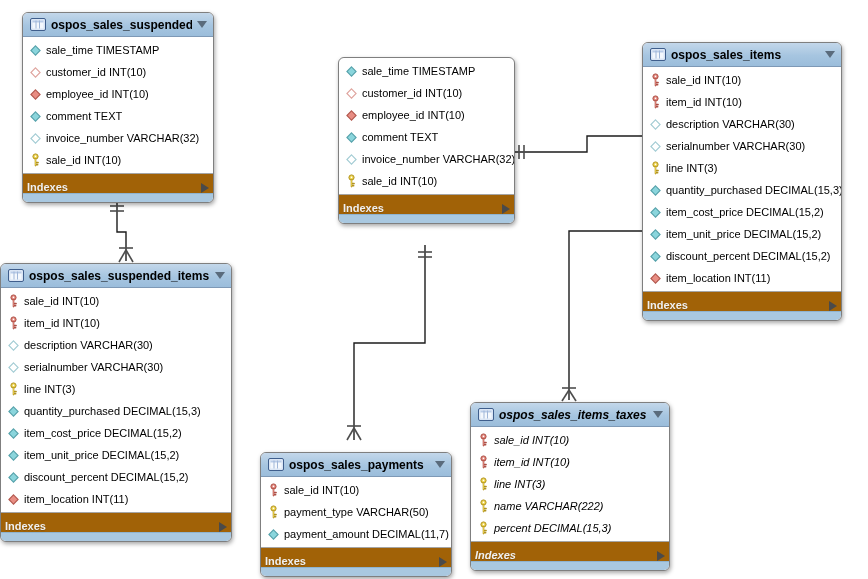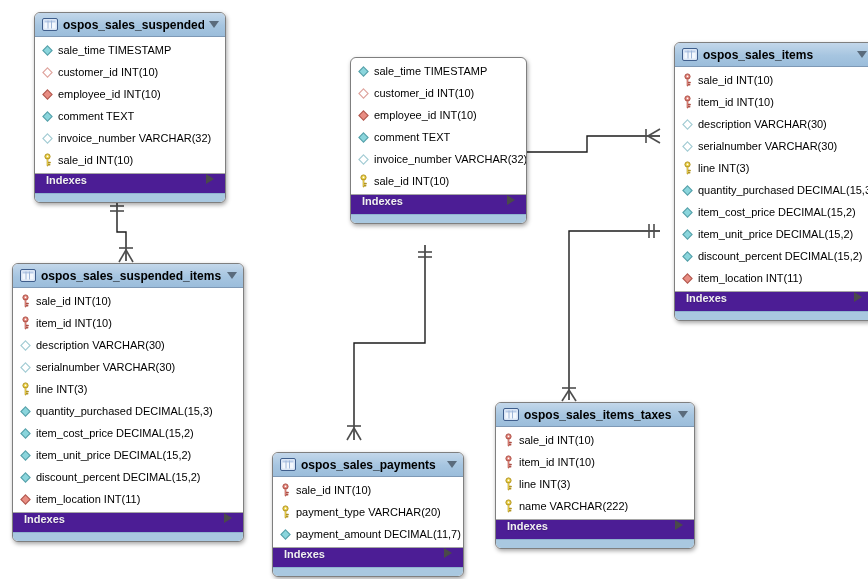--- a/index.html
+++ b/index.html
@@ -18,21 +18,20 @@
     z-index: 1;
   }
   .tbl {
     position: absolute;
     z-index: 2;
     background: #ffffff;
     border: 1px solid #7f7f7f;
     border-radius: 6px;
     box-shadow: 1px 2px 4px rgba(0,0,0,0.35);
     overflow: hidden;
-    margin-left: 12px;
   }
   .tbl-header {
     height: 23px;
     display: flex;
     align-items: center;
     gap: 5px;
     padding: 0 6px 0 7px;
     background: linear-gradient(#c3d7ea, #a6c5e0 55%, #9bbddb);
     border-bottom: 1px solid #7e99b6;
   }
@@ -59,23 +58,23 @@
     gap: 5px;
     padding: 0 6px;
     font-size: 11px;
     color: #000;
     white-space: nowrap;
   }
   .col-icon { flex: 0 0 auto; display: inline-flex; width: 12px; justify-content: center; }
   .tbl-footer {
     height: 19px;
     display: flex;
-    align-items: flex-start;
-    padding: 0 11px;
-    background: #4c1d95;
+    align-items: flex-end;
+    padding: 0 4px;
+    background: #a16207;
     border-top: 1px solid #a5a5a5;
   }
   .tbl-footer-label {
     font-size: 11px;
     font-weight: bold;
     color: #f0f0f0;
     text-shadow: 0 1px 1px rgba(0,0,0,0.15);
   }
   .tbl-footer-arrow {
     margin-left: auto;
@@ -398,38 +397,38 @@
           </div>
           <div class="tbl-row">
             <span class="col-icon">
               <svg width="11" height="14" viewBox="0 0 11 14">
        <circle cx="5.5" cy="3.5" r="2.6" fill="#ecd24a" stroke="#b1931f" stroke-width="1"></circle>
        <circle cx="5.5" cy="3.3" r="0.85" fill="#ffffff"></circle>
        <path d="M5.5 6 L5.5 12.6 M5.5 9.6 L8.1 9.6 M5.5 11.8 L7.7 11.8" fill="none" stroke="#b1931f" stroke-width="1.6" stroke-linecap="round"></path>
        <path d="M5.5 6 L5.5 12.4" fill="none" stroke="#ecd24a" stroke-width="0.8"></path>
      </svg>
             </span>
-            <span>payment_type VARCHAR(20)</span>
+            <span>payment_type VARCHAR(50)</span>
           </div>
           <div class="tbl-row">
             <span class="col-icon">
               <svg width="11" height="11" viewBox="0 0 11 11">
        <path d="M5.5 0.9 L10.1 5.5 L5.5 10.1 L0.9 5.5 Z" fill="#8ad5dc" stroke="#56a2ab" stroke-width="1.1"></path>
      </svg>
             </span>
             <span>payment_amount DECIMAL(11,7)</span>
           </div>
         </div>
         <div class="tbl-footer">
           <span class="tbl-footer-label">Indexes</span>
           <span class="tbl-footer-arrow"></span>
         </div>
         <div class="tbl-strip"></div>
       </div>
-      <div class="tbl" style="left: 662px; top: 42px; width: 198px;">
+      <div class="tbl" style="left: 642px; top: 42px; width: 198px;">
         <div class="tbl-header">
           <span class="col-icon" style="width: 16px;">
             <svg width="16" height="13" viewBox="0 0 16 13">
      <rect x="0.5" y="0.5" width="15" height="12" rx="1.5" fill="#dbe6f5" stroke="#3f5e8c" stroke-width="1"></rect>
      <rect x="2.5" y="2.5" width="11" height="8" fill="#f4f8fd"></rect>
      <rect x="2.5" y="2.5" width="11" height="2" fill="#b9cce8"></rect>
      <path d="M6 2.5 V10.5 M9.5 2.5 V10.5" stroke="#9fb6d8" stroke-width="1"></path>
    </svg>
           </span>
           <span class="tbl-title">ospos_sales_items</span>
@@ -525,21 +524,21 @@
             </span>
             <span>item_location INT(11)</span>
           </div>
         </div>
         <div class="tbl-footer">
           <span class="tbl-footer-label">Indexes</span>
           <span class="tbl-footer-arrow"></span>
         </div>
         <div class="tbl-strip"></div>
       </div>
-      <div class="tbl" style="left: 483px; top: 402px; width: 198px;">
+      <div class="tbl" style="left: 470px; top: 402px; width: 198px; font-style: italic;">
         <div class="tbl-header">
           <span class="col-icon" style="width: 16px;">
             <svg width="16" height="13" viewBox="0 0 16 13">
      <rect x="0.5" y="0.5" width="15" height="12" rx="1.5" fill="#dbe6f5" stroke="#3f5e8c" stroke-width="1"></rect>
      <rect x="2.5" y="2.5" width="11" height="8" fill="#f4f8fd"></rect>
      <rect x="2.5" y="2.5" width="11" height="2" fill="#b9cce8"></rect>
      <path d="M6 2.5 V10.5 M9.5 2.5 V10.5" stroke="#9fb6d8" stroke-width="1"></path>
    </svg>
           </span>
           <span class="tbl-title">ospos_sales_items_taxes</span>
@@ -583,20 +582,31 @@
             <span class="col-icon">
               <svg width="11" height="14" viewBox="0 0 11 14">
        <circle cx="5.5" cy="3.5" r="2.6" fill="#ecd24a" stroke="#b1931f" stroke-width="1"></circle>
        <circle cx="5.5" cy="3.3" r="0.85" fill="#ffffff"></circle>
        <path d="M5.5 6 L5.5 12.6 M5.5 9.6 L8.1 9.6 M5.5 11.8 L7.7 11.8" fill="none" stroke="#b1931f" stroke-width="1.6" stroke-linecap="round"></path>
        <path d="M5.5 6 L5.5 12.4" fill="none" stroke="#ecd24a" stroke-width="0.8"></path>
      </svg>
             </span>
             <span>name VARCHAR(222)</span>
           </div>
+          <div class="tbl-row">
+            <span class="col-icon">
+              <svg width="11" height="14" viewBox="0 0 11 14">
+       <circle cx="5.5" cy="3.5" r="2.6" fill="#ecd24a" stroke="#b1931f" stroke-width="1"></circle>
+       <circle cx="5.5" cy="3.3" r="0.85" fill="#ffffff"></circle>
+       <path d="M5.5 6 L5.5 12.6 M5.5 9.6 L8.1 9.6 M5.5 11.8 L7.7 11.8" fill="none" stroke="#b1931f" stroke-width="1.6" stroke-linecap="round"></path>
+       <path d="M5.5 6 L5.5 12.4" fill="none" stroke="#ecd24a" stroke-width="0.8"></path>
+     </svg>
+            </span>
+            <span>percent DECIMAL(15,3)</span>
+          </div>
         </div>
         <div class="tbl-footer">
           <span class="tbl-footer-label">Indexes</span>
           <span class="tbl-footer-arrow"></span>
         </div>
         <div class="tbl-strip"></div>
       </div>
     </div>
 </div>
 

